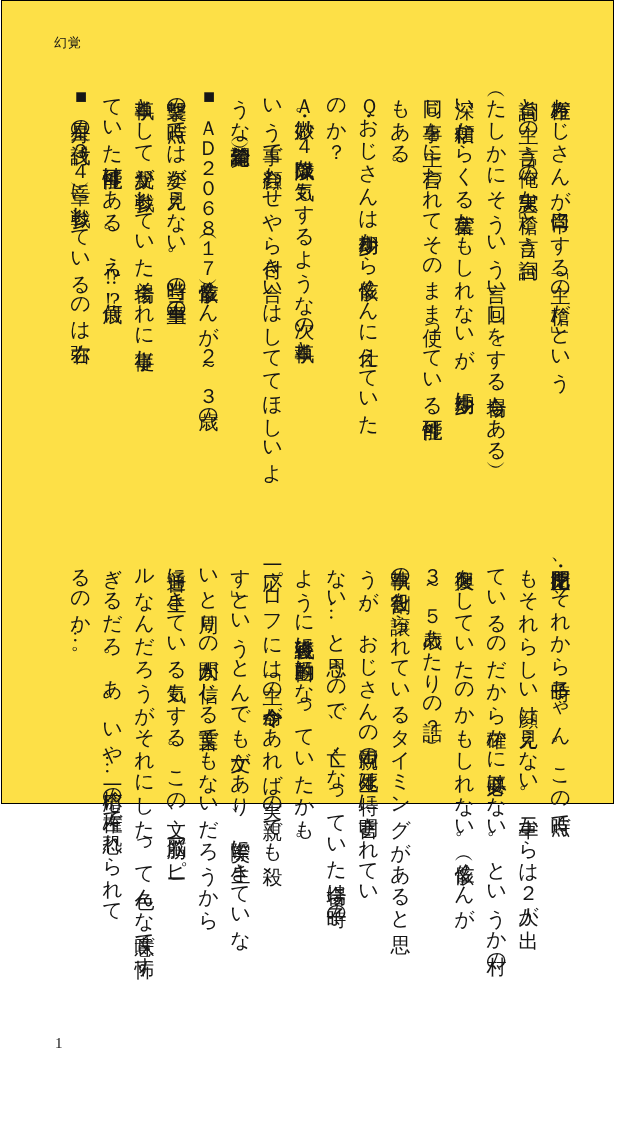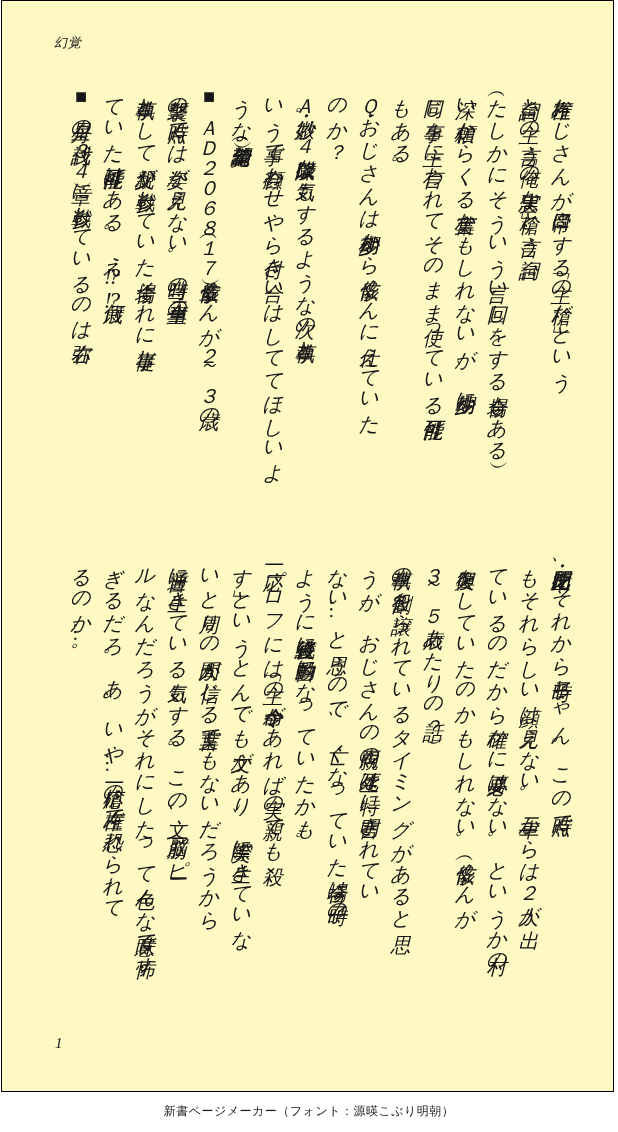--- a/index.html
+++ b/index.html
@@ -14,25 +14,24 @@
     width: 618px;
     height: 1132px;
     background: #ffffff;
     overflow: hidden;
   }
   .page {
     position: absolute;
     left: 1px;
     top: 0;
     width: 613px;
-    height: 1092px;
+    height: 804px;
     border: 1px solid #000000;
     box-sizing: border-box;
-    background: #fef9c3;
-    font-style: italic;
+    background: #fde047;
   }
   .header-title {
     position: absolute;
     left: 52px;
     top: 33px;
     font-size: 13px;
     letter-spacing: 1px;
     color: #141414;
   }
   .vband {
@@ -109,14 +108,13 @@
         <div class="col">いと周りの人間が信じる言葉でもないだろうから</div>
         <div class="col">普通に生きている気もする。この文、脳筋アピー</div>
         <div class="col">ルなんだろうがそれにしたって色んな意味で怖す</div>
         <div class="col">ぎるだろ。あ、いや…一応槍の権左で恐れられて</div>
         <div class="col">るのか…。</div>
       </div>
 
     <div class="page-number">1</div>
   </div>
 
-  <div class="footer-caption">新書ページメーカー（フォント：源暎こぶり明朝）</div>
 </div>
 
 </body></html>

